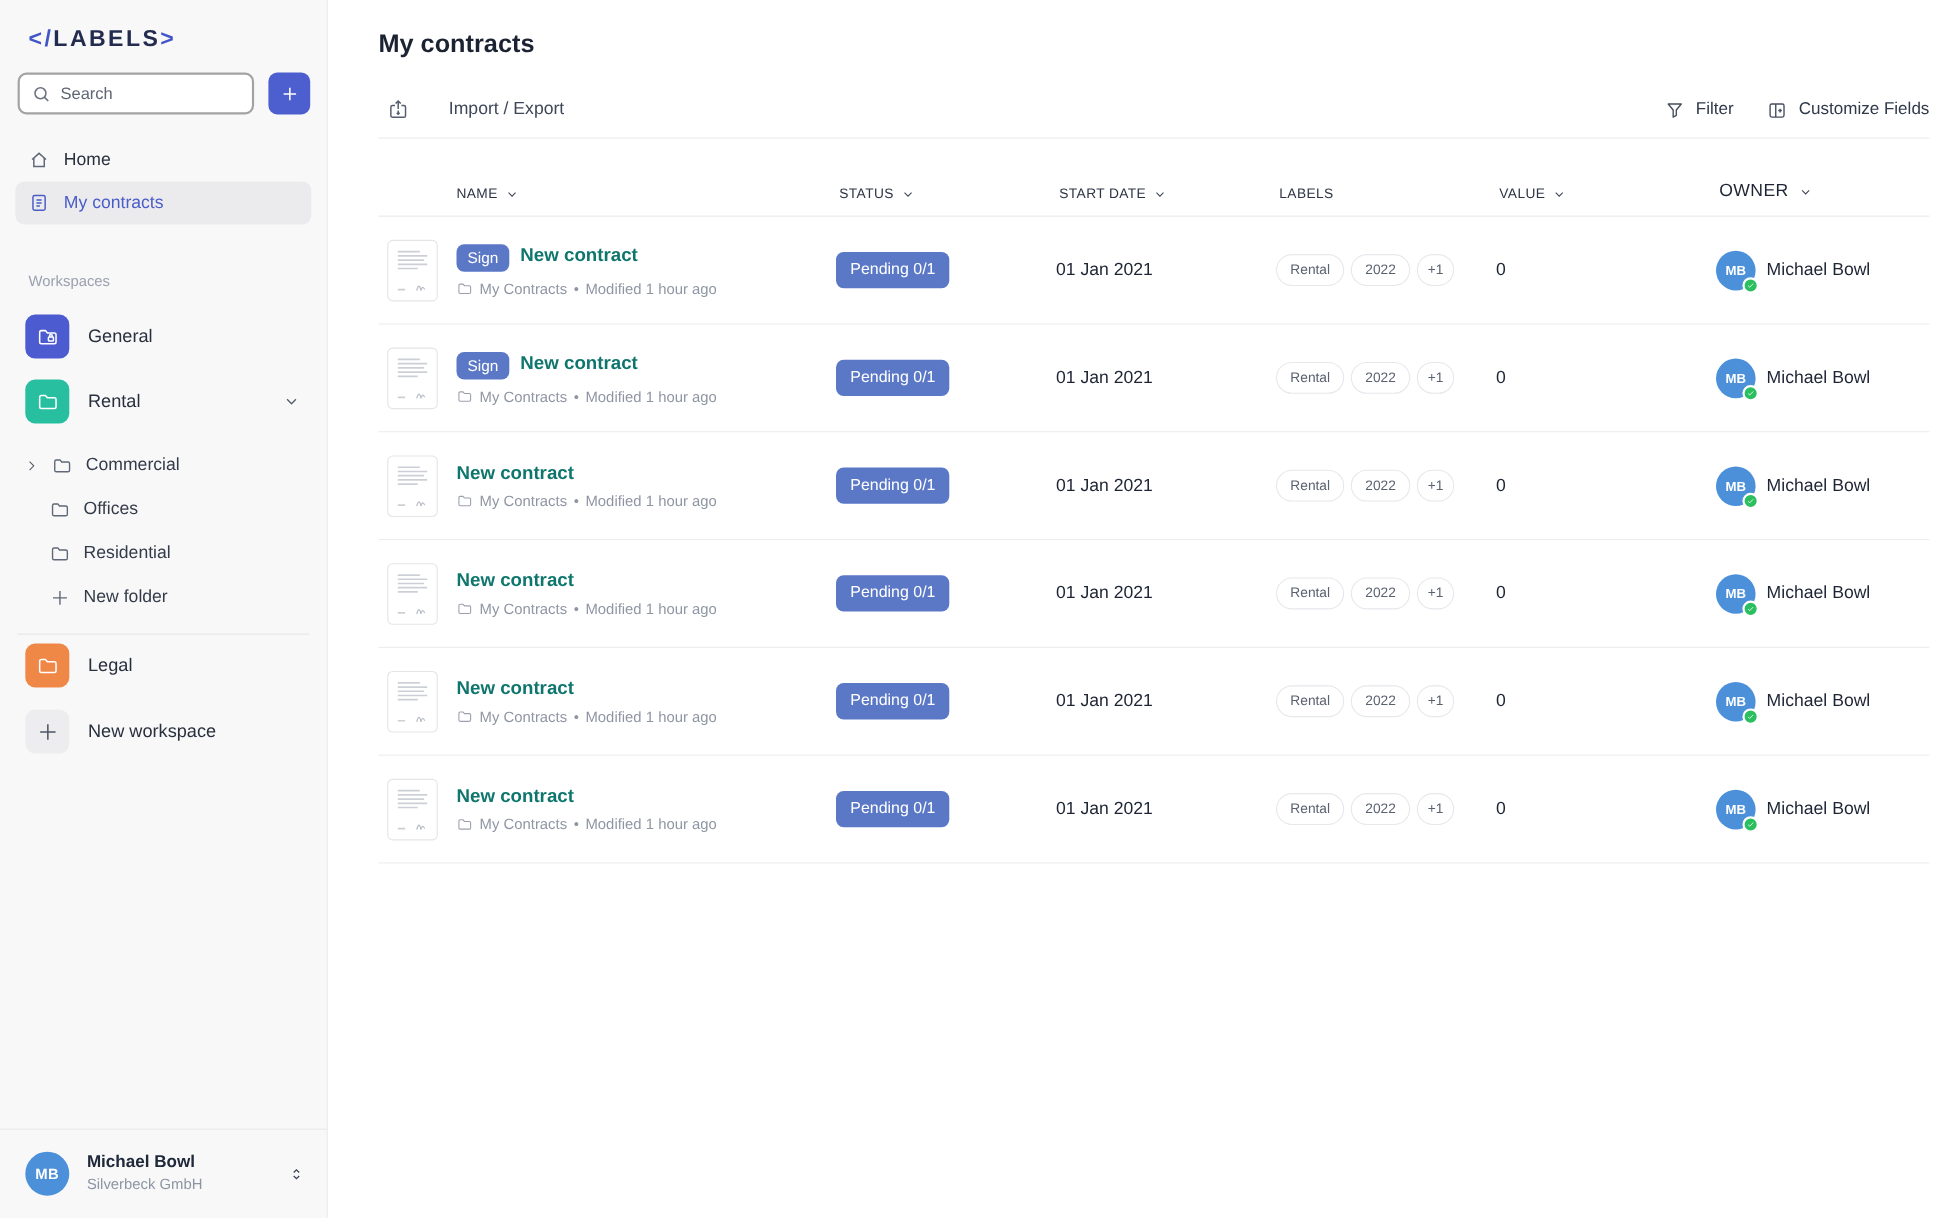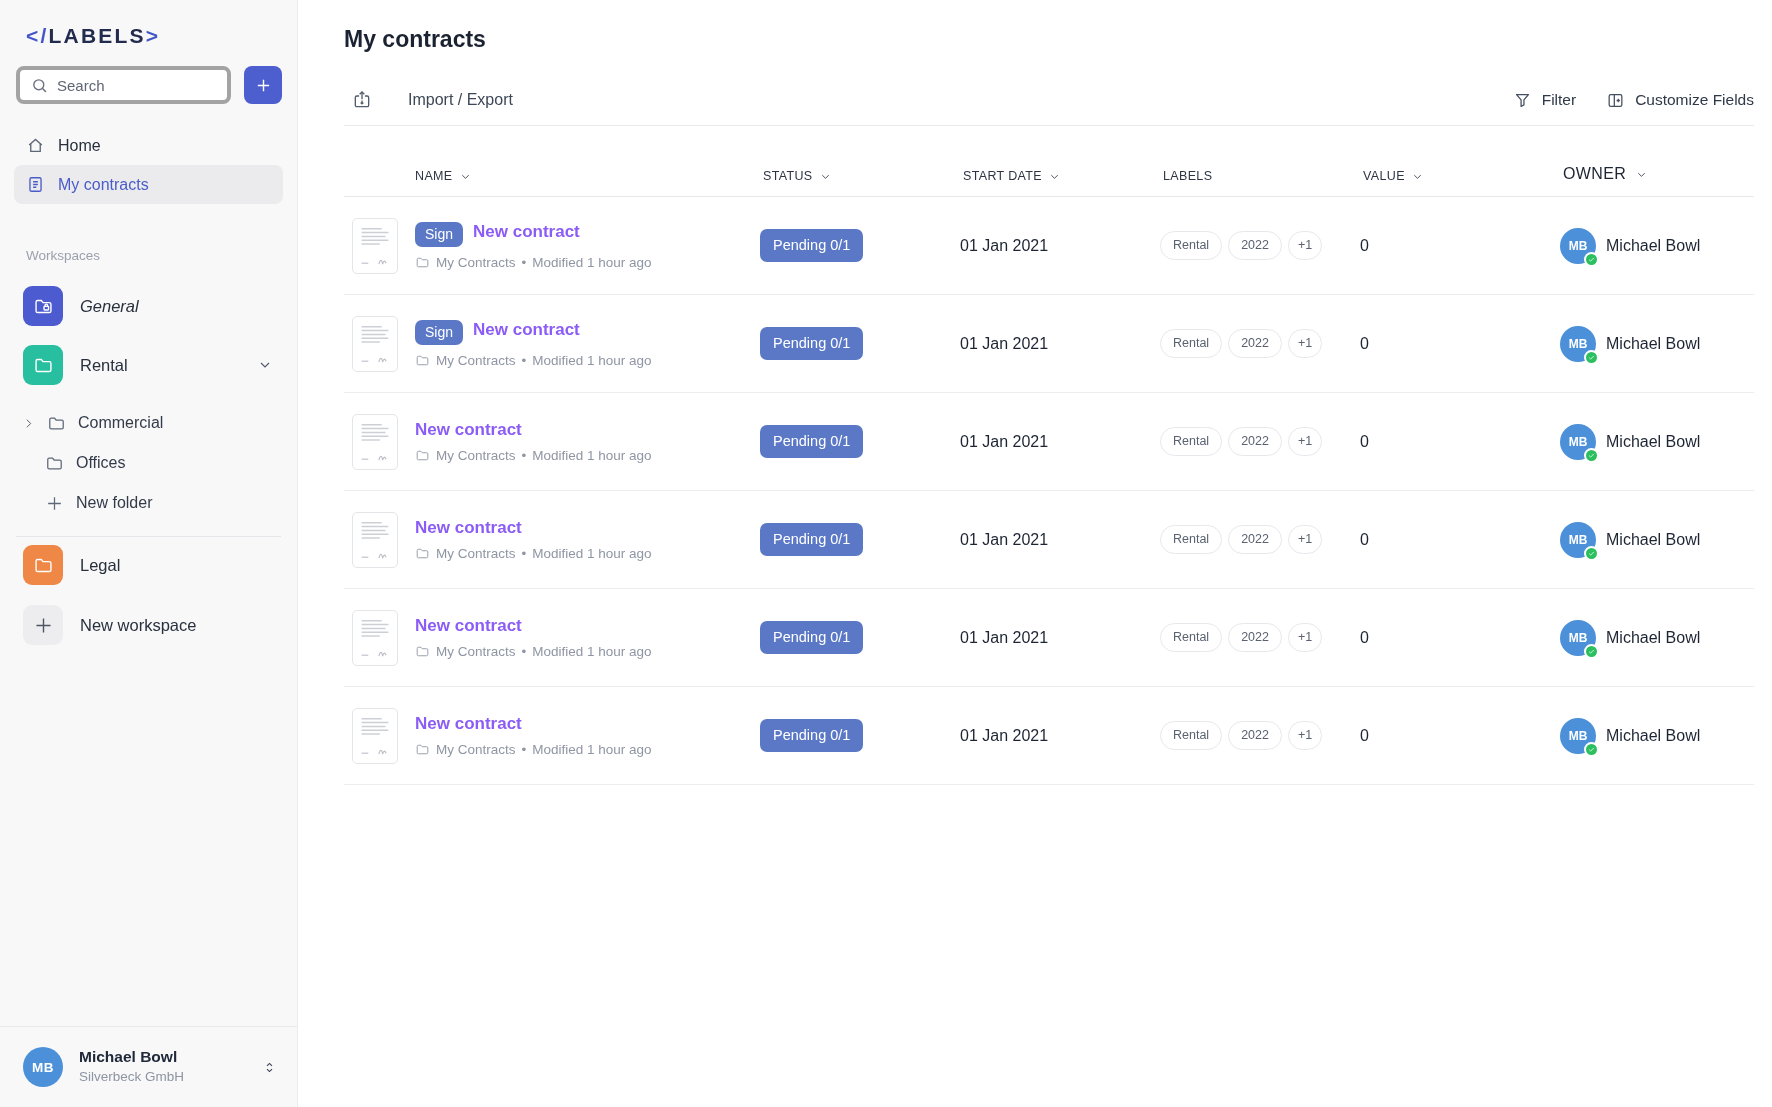--- a/index.html
+++ b/index.html
@@ -6,36 +6,36 @@
   html,body { width:1772px; height:1107px; overflow:hidden; }
   body { font-family:"Liberation Sans", sans-serif; background:#ffffff; color:#1d2534; }
   svg { display:block; }
 
   
   .sidebar { position:fixed; left:0; top:0; bottom:0; width:298px; background:#f8f8f9; border-right:1px solid #ececee; }
   .logo { margin:24px 0 0 26px; font-size:21px; font-weight:800; letter-spacing:2.2px; color:#232c4e; white-space:nowrap; }
   .logo .bracket { color:#4356c8; }
 
   .search-row { display:flex; margin:18px 15px 0 16px; gap:13px; }
-  .search-box { flex:1; height:38px; background:#ffffff; border:4px solid #a3a3a3; border-radius:8px; display:flex; align-items:center; padding:0 11px; gap:9px; }
+  .search-box { flex:1; height:38px; background:#ffffff; border:2px solid #a3a3a3; border-radius:8px; display:flex; align-items:center; padding:0 11px; gap:9px; }
   .search-box svg { width:17px; height:17px; stroke:#6a7280; stroke-width:2; fill:none; flex:none; }
   .search-box input { border:none; outline:none; background:transparent; font-family:inherit; font-size:15px; color:#323b49; width:100%; }
   .search-box input::placeholder { color:#5f6673; opacity:1; }
   .add-btn { width:38px; height:38px; flex:none; border:none; border-radius:8px; background:#4d5ecf; display:flex; align-items:center; justify-content:center; cursor:pointer; }
   .add-btn svg { width:17px; height:17px; stroke:#ffffff; stroke-width:2; fill:none; }
 
   .nav { margin:22px 14px 0 14px; }
   .nav-item { height:39px; display:flex; align-items:center; gap:13px; padding:0 12px; border-radius:8px; font-size:16px; color:#28303e; cursor:pointer; }
   .nav-item svg { width:19px; height:19px; stroke:#5f6878; stroke-width:1.7; fill:none; flex:none; }
   .nav-item.active { background:#ebebee; color:#4a5cc8; }
   .nav-item.active svg { stroke:#4a5cc8; }
 
   .ws-label { margin:44px 0 0 26px; font-size:13.5px; color:#9aa1ae; }
   .ws-item { display:flex; align-items:center; gap:17px; height:40px; margin:19px 16px 0 23px; font-size:16.5px; color:#28303e; cursor:pointer; }
-  .ws-item.first { margin-top:23px;font-style:italic; }
+  .ws-item.first { margin-top:23px; }
   .ws-icon { width:40px; height:40px; flex:none; border-radius:9px; display:flex; align-items:center; justify-content:center; }
   .ws-icon svg { width:21px; height:21px; stroke:#ffffff; stroke-width:1.6; fill:none; }
   .ws-icon.gray svg { stroke:#4d5563; }
   .ws-chevron { margin-left:auto; margin-right:8px; }
   .ws-chevron svg { width:16px; height:16px; stroke:#555d6b; stroke-width:1.8; fill:none; }
 
   .tree { margin-top:18px; }
   .tree-item { height:40px; display:flex; align-items:center; gap:12px; font-size:16px; color:#333b49; padding-left:45px; cursor:pointer; }
   .tree-item.has-caret { padding-left:22px; }
   .tree-item .caret svg { width:13px; height:13px; stroke:#555d6b; stroke-width:1.8; fill:none; }
@@ -77,21 +77,21 @@
   .c-owner { flex:1; }
   .thead .c-name { padding-left:71px; }
   .thead .c-status, .thead .c-date, .thead .c-labels, .thead .c-value, .thead .c-owner { padding-left:3px; }
 
   .row { display:flex; align-items:center; height:98px; border-bottom:1px solid #ededef; cursor:pointer; }
   .row .c-name { display:flex; align-items:center; padding-left:8px; }
   .thumb { width:46px; height:56px; flex:none; background:#fff; border:1px solid #e4e5e8; border-radius:5px; overflow:hidden; }
   .name-block { margin-left:17px; }
   .name-line1 { display:flex; align-items:flex-start; gap:10px; }
   .sign-badge { background:#5b78c7; color:#fff; font-size:14px; line-height:1; padding:5px 10px 6px; border-radius:7px; }
-  .row-title { font-size:17px; font-weight:600; color:#8b5cf6; }
+  .row-title { font-size:17px; font-weight:600; color:#0f766e; }
   .name-line2 { margin-top:8px; display:flex; align-items:center; gap:6px; font-size:13.5px; color:#8f96a3; }
   .name-line2 svg { width:15px; height:15px; stroke:#9aa1ad; stroke-width:1.6; fill:none; flex:none; }
 
   .status-badge { display:inline-block; background:#5b78c7; color:#fff; font-size:14.5px; line-height:1; padding:9px 13px 10px; border-radius:7px; }
   .cell-text { font-size:16px; color:#1d2534; }
 
   .c-labels { display:flex; align-items:center; gap:6px; }
   .label-pill { border:1.5px solid #e6e8ec; background:#fff; border-radius:16px; padding:7px 12px 8px; font-size:12.5px; line-height:1; color:#5a6270; white-space:nowrap; }
   .label-pill.pill-more { padding:7px 9px 8px; }
 
@@ -179,20 +179,28 @@
         </span>
       <span>Commercial</span>
     </div>
     <div class="tree-item">
       <span class="f-icon">
           <svg viewBox="0 0 24 24">
             <path d="M3.5 7a1.8 1.8 0 0 1 1.8-1.8h4.2l2 2.4h7.2A1.8 1.8 0 0 1 20.5 9.4V17a1.8 1.8 0 0 1-1.8 1.8H5.3A1.8 1.8 0 0 1 3.5 17V7z"></path>
           </svg>
         </span>
       <span>Offices</span>
+    </div>
+    <div class="tree-item">
+      <span class="f-icon">
+          <svg viewBox="0 0 24 24">
+            <path d="M3.5 7a1.8 1.8 0 0 1 1.8-1.8h4.2l2 2.4h7.2A1.8 1.8 0 0 1 20.5 9.4V17a1.8 1.8 0 0 1-1.8 1.8H5.3A1.8 1.8 0 0 1 3.5 17V7z"></path>
+          </svg>
+        </span>
+      <span>Residential</span>
     </div>
     <div class="tree-item">
       <span class="p-icon">
           <svg viewBox="0 0 24 24">
             <path d="M12 4v16M4 12h16"></path>
           </svg>
         </span>
       <span>New folder</span>
     </div>
   </div>

